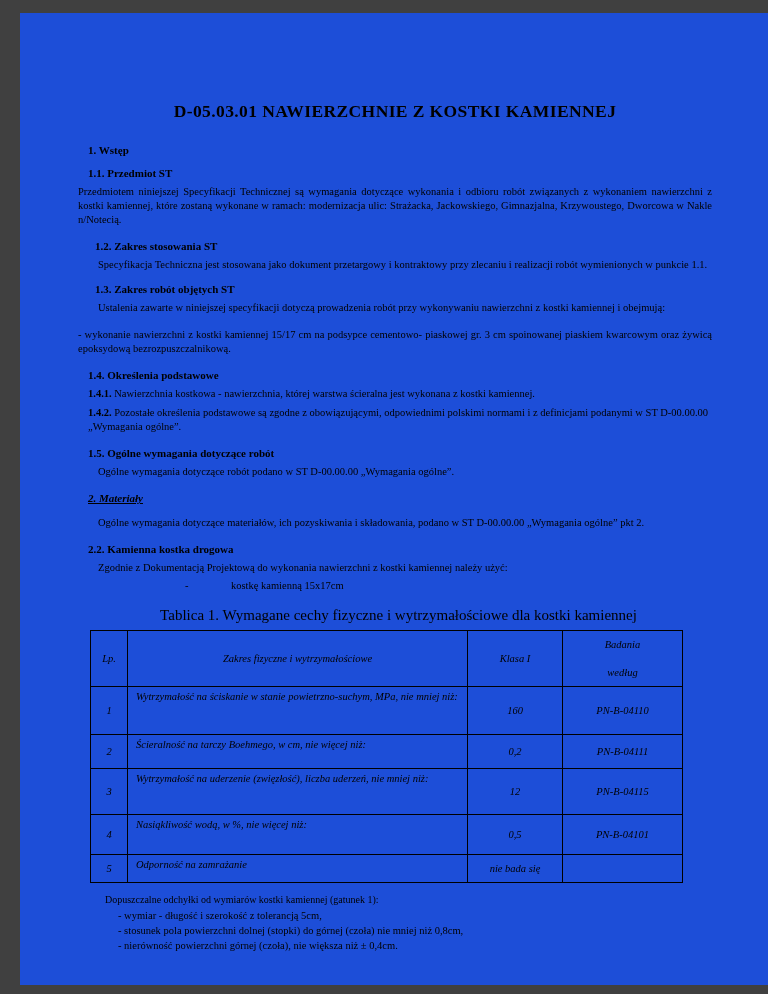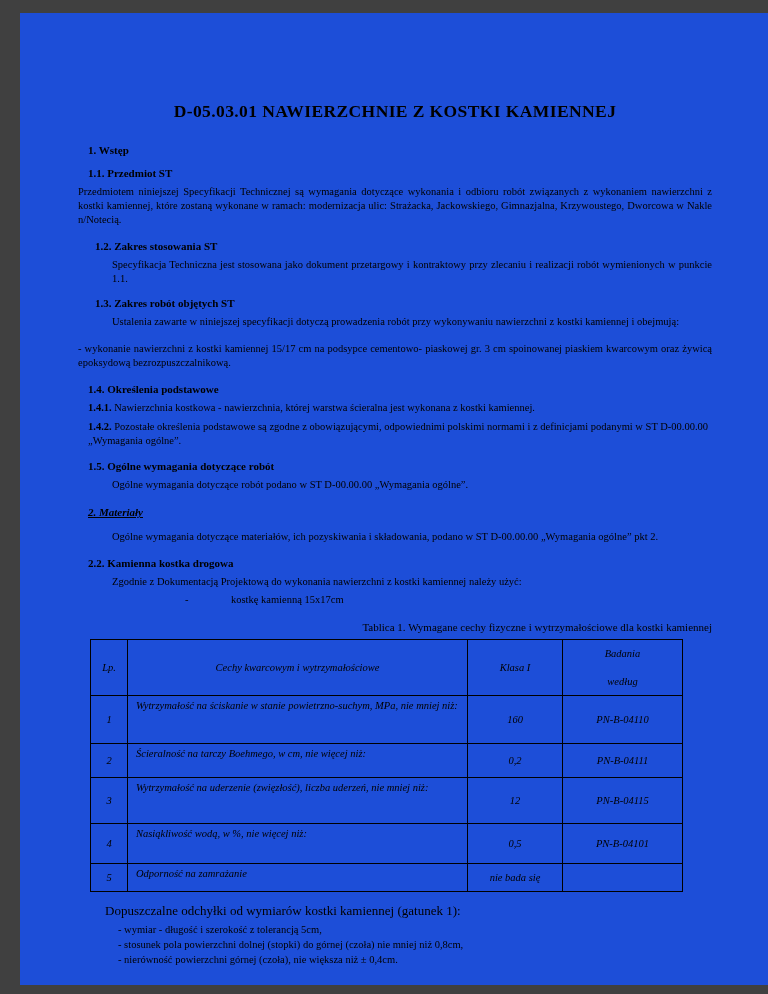--- a/index.html
+++ b/index.html
@@ -32,34 +32,34 @@
     margin: 11px 0 6px 10px;
   }
   .h.ind2 { margin-left: 17px; }
   .h.ital { font-style: italic; text-decoration: underline; }
   .p {
     font-size: 10.5px;
     line-height: 1.33;
     text-align: justify;
     margin: 0 0 5px 0;
   }
-  .p.body-ind { margin-left: 34px; }
+  .p.body-ind { margin-left: 20px; }
   .p.num-ind { margin-left: 10px; text-align: left; }
   .p.gap-b { margin-bottom: 13px; }
   .p.gap-t { margin-top: 11px; }
   .li-kostka {
     display: flex;
     font-size: 10.5px;
     margin: 4px 0 16px 107px;
   }
   .li-kostka .dash { width: 46px; }
   .caption {
-    font-size: 11px;
+    font-size: 15px;
     margin: 14px 0 6px 7px;
-    text-align: right;
+    text-align: center;
   }
   table.spec {
     border-collapse: collapse;
     margin-left: 12px;
     width: 592px;
     font-size: 10.5px;
     font-style: italic;
     table-layout: fixed;
   }
   table.spec td, table.spec th {
@@ -77,21 +77,21 @@
   td.td-lp { text-align: center; vertical-align: middle; }
   td.td-cecha { text-align: left; vertical-align: top; padding-top: 4px; }
   td.td-klasa, td.td-bad { text-align: center; vertical-align: middle; }
   tr.rh1 td { height: 48px; }
   tr.rh2 td { height: 34px; }
   tr.rh3 td { height: 46px; }
   tr.rh4 td { height: 40px; }
   tr.rh5 td { height: 28px; }
   tr.hdr th { height: 56px; }
   .after-intro {
-    font-size: 13px;
+    font-size: 10px;
     margin: 11px 0 4px 27px;
   }
   .bullets {
     margin: 0 0 0 40px;
     padding: 0;
     list-style: none;
     font-size: 10.5px;
     line-height: 1.42;
   }
   .bullets li { margin: 0; }
@@ -140,21 +140,21 @@
   <table class="spec">
     <colgroup>
       <col style="width:37px">
       <col style="width:340px">
       <col style="width:95px">
       <col style="width:120px">
     </colgroup>
     <tbody>
         <tr class="hdr">
       <th class="th-lp">Lp.</th>
-      <th class="th-cechy">Cechy kwarcowym i wytrzymałościowe</th>
+      <th class="th-cechy">Zakres fizyczne i wytrzymałościowe</th>
       <th class="th-klasa">Klasa I</th>
       <th class="th-badania">
         <span class="bd-line">Badania</span>
         <span class="bd-line">według</span>
       </th>
     </tr>
     <tr class="rh1">
       <td class="td-lp">1</td>
       <td class="td-cecha">Wytrzymałość na ściskanie w stanie powietrzno-suchym, MPa, nie mniej niż:</td>
       <td class="td-klasa">160</td>

